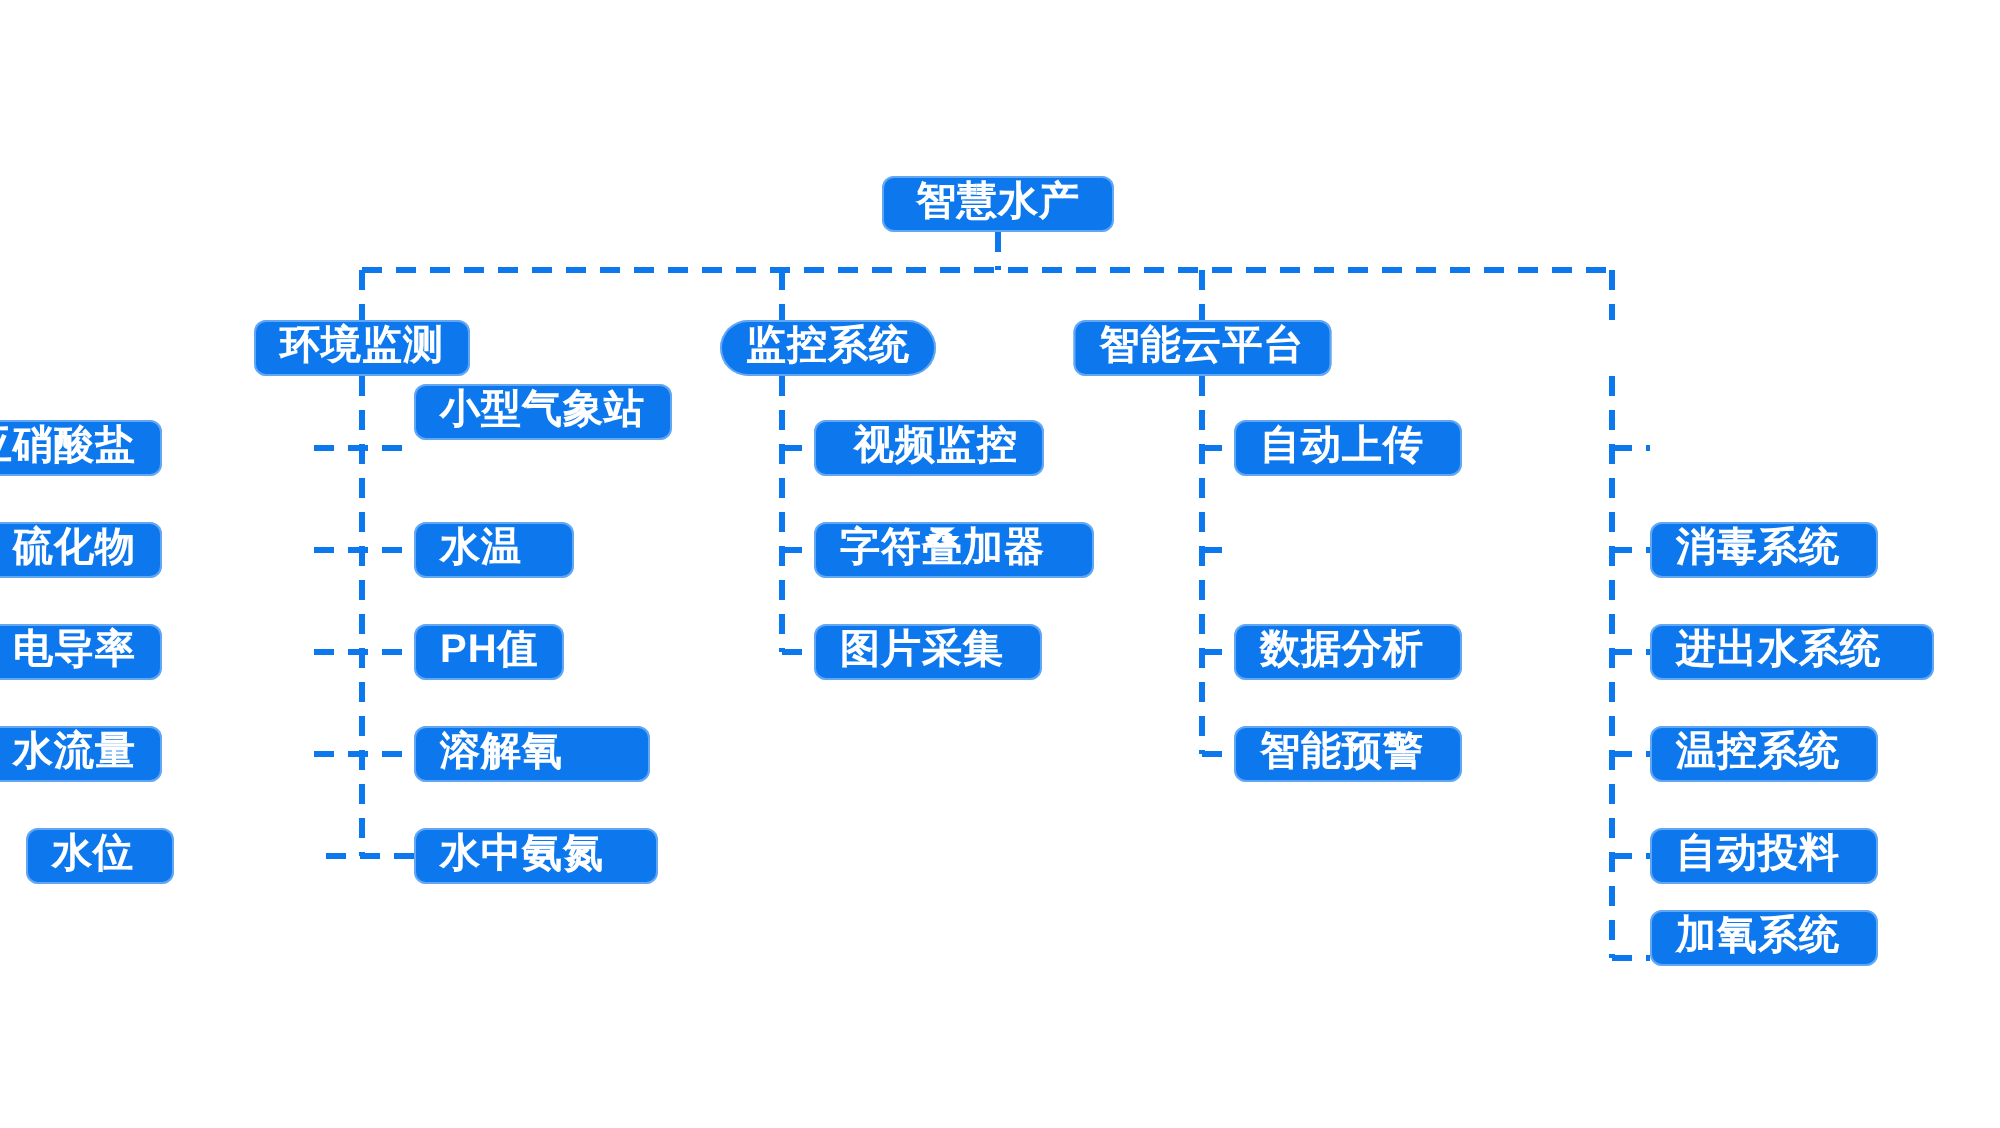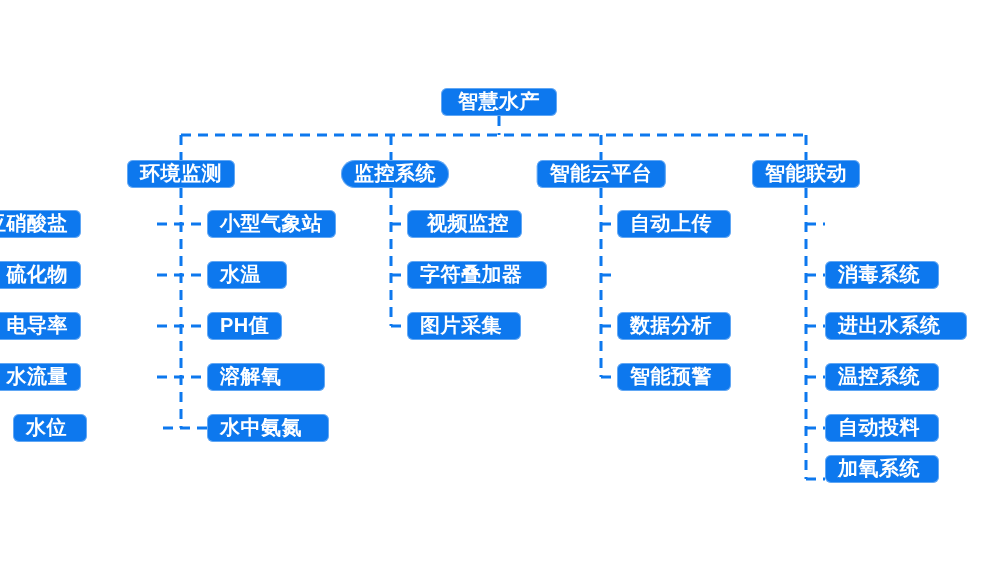--- a/index.html
+++ b/index.html
@@ -71,31 +71,30 @@
          M806 275 L825 275
          M806 326 L825 326
          M806 377 L825 377
          M806 428 L825 428
          M806 479 L825 479" fill="none" stroke="#0D78EE" stroke-width="3" stroke-dasharray="10 7" stroke-linecap="butt"></path>
   </svg>
 
   <div class="node root centered" style="left:499px; top:88px;">智慧水产</div>
 
   <div class="node centered" style="left:181px; top:160px;">环境监测</div>
-  <div class="node centered" style="left:395px; top:160px;border-radius:14px;">监控系统</div>
+  <div class="node centered" style="left:414px; top:160px;border-radius:14px;">监控系统</div>
   <div class="node centered" style="left:601px; top:160px;">智能云平台</div>
-  <div class="node centered" style="left:806px; top:160px;">智能联动</div>
 
   <div class="node" style="right:843px; top:210px;">亚硝酸盐</div>
   <div class="node" style="right:843px; top:261px;">硫化物</div>
   <div class="node" style="right:843px; top:312px;">电导率</div>
   <div class="node" style="right:843px; top:363px;">水流量</div>
   <div class="node" style="right:837px; top:414px; min-width:74px;">水位</div>
 
-  <div class="node" style="left:207px; top:210px;">小型气象站</div>
+  <div class="node" style="left:207px; top:192px;">小型气象站</div>
   <div class="node" style="left:207px; top:261px; min-width:80px;">水温</div>
   <div class="node" style="left:207px; top:312px;">PH值</div>
   <div class="node" style="left:207px; top:363px; min-width:118px;">溶解氧</div>
   <div class="node" style="left:207px; top:414px; min-width:122px;">水中氨氮</div>
 
   <div class="node" style="left:407px; top:210px; min-width:114px;padding-left:20px;">视频监控</div>
   <div class="node" style="left:407px; top:261px; min-width:140px;">字符叠加器</div>
   <div class="node" style="left:407px; top:312px; min-width:114px;">图片采集</div>
 
   <div class="node" style="left:617px; top:210px; min-width:114px;">自动上传</div>

